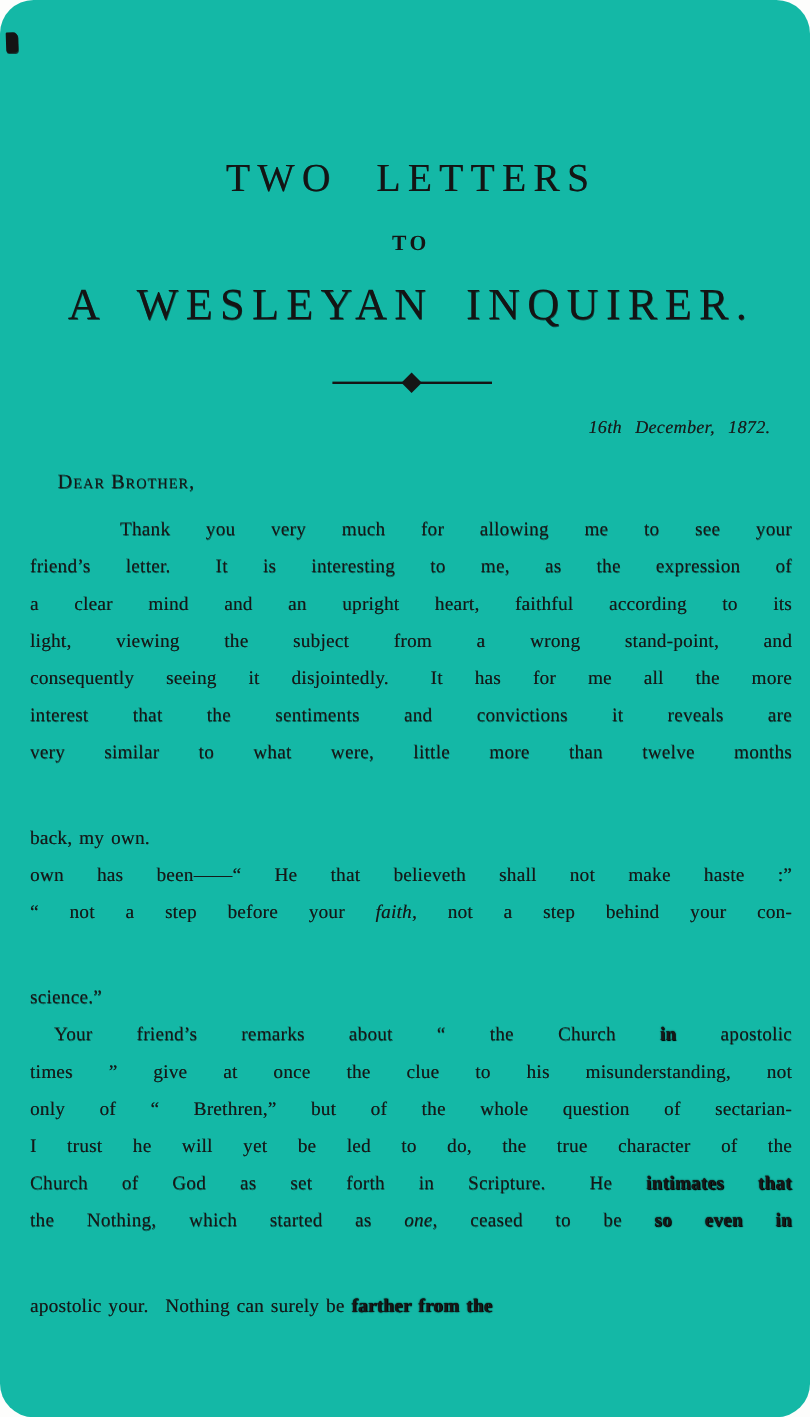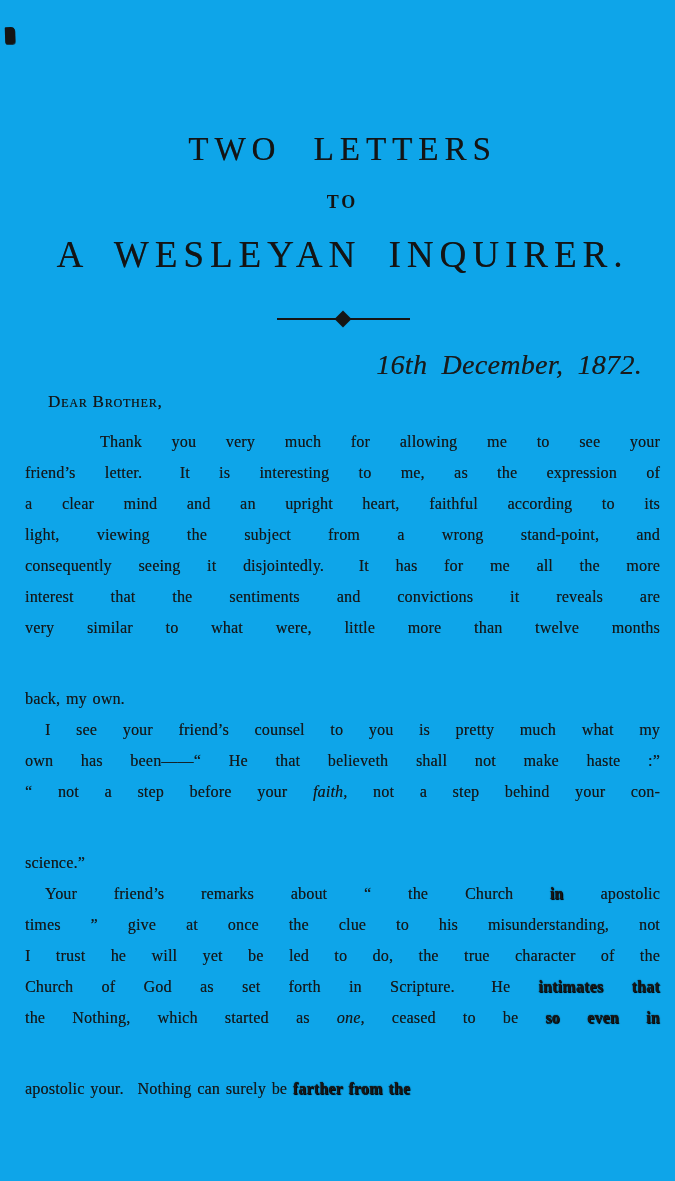--- a/index.html
+++ b/index.html
@@ -4,24 +4,25 @@
 <style>
   html, body {
     margin: 0;
     padding: 0;
     background: #fdfdfc;
   }
   .page {
     position: relative;
     width: 675px;
     height: 1181px;
-    background: #0ea5e9;
+    background: #14b8a6;
     color: #1a1a1a;
     font-family: "Liberation Serif", "DejaVu Serif", serif;
     overflow: hidden;
+    border-radius: 28px;
   }
   
   .corner-mark {
     position: absolute;
     left: 5px;
     top: 27px;
     width: 10px;
     height: 17px;
     background: #141414;
     border-radius: 1px 4px 3px 2px;
@@ -88,21 +89,21 @@
     width: 12px;
     height: 12px;
     background: #151515;
     transform: translateX(-50%) rotate(45deg);
   }
   .date-line {
     position: absolute;
     top: 349px;
     right: 33px;
     font-style: italic;
-    font-size: 28px;
+    font-size: 15px;
     word-spacing: 7px;
     letter-spacing: 0.3px;
     text-shadow: 0.2px 0.2px 0.4px rgba(0,0,0,0.5);
   }
   .salutation {
     position: absolute;
     top: 392px;
     left: 48px;
     font-variant: small-caps;
     font-size: 17px;
@@ -165,25 +166,25 @@
 
   <div class="body-block" id="body-block">
       <div class="line ind-deep"><span>Thank you very much for allowing me to see your</span></div>
       <div class="line"><span>friend’s letter.  It is interesting to me, as the expression of</span></div>
       <div class="line"><span>a clear mind and an upright heart, faithful according to its</span></div>
       <div class="line"><span>light, viewing the subject from a wrong stand-point, and</span></div>
       <div class="line"><span>consequently seeing it disjointedly.  It has for me all the more</span></div>
       <div class="line"><span>interest that the sentiments and convictions it reveals are</span></div>
       <div class="line"><span>very similar to what were, little more than twelve months</span></div>
       <div class="line last"><span>back, my own.</span></div>
-      <div class="line ind-small"><span>I see your friend’s counsel to you is pretty much what my</span></div>
       <div class="line"><span>own has been——“ He that believeth shall not make haste :”</span></div>
       <div class="line"><span>“ not a step before your </span><span class="i">faith,</span><span> not a step behind your con-</span></div>
       <div class="line last"><span>science.”</span></div>
       <div class="line ind-small"><span>Your friend’s remarks about “ the Church </span><span class="sm">in</span><span> apostolic</span></div>
       <div class="line"><span>times ” give at once the clue to his misunderstanding, not</span></div>
+      <div class="line"><span>only of “ Brethren,” but of the whole question of sectarian-</span></div>
       <div class="line"><span>I trust he will yet be led to do, the true character of the</span></div>
       <div class="line"><span>Church of God as set forth in Scripture.  He </span><span class="sm">intimates that</span></div>
       <div class="line"><span>the Nothing, which started as </span><span class="i">one,</span><span> ceased to be </span><span class="sm">so even in</span></div>
       <div class="line last"><span>apostolic your.  Nothing can surely be </span><span class="sm">farther from the</span></div>
     </div>
 
 </div>
 
 </body></html>

